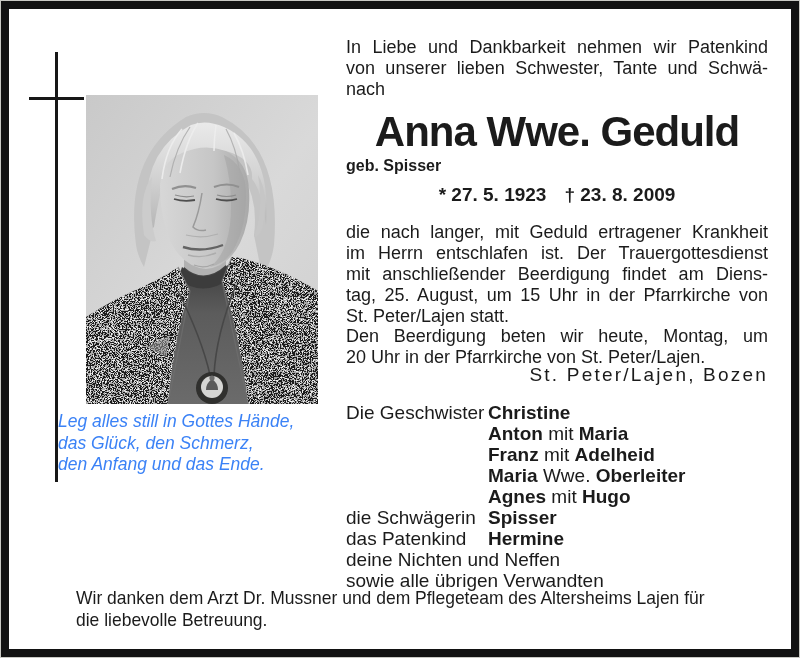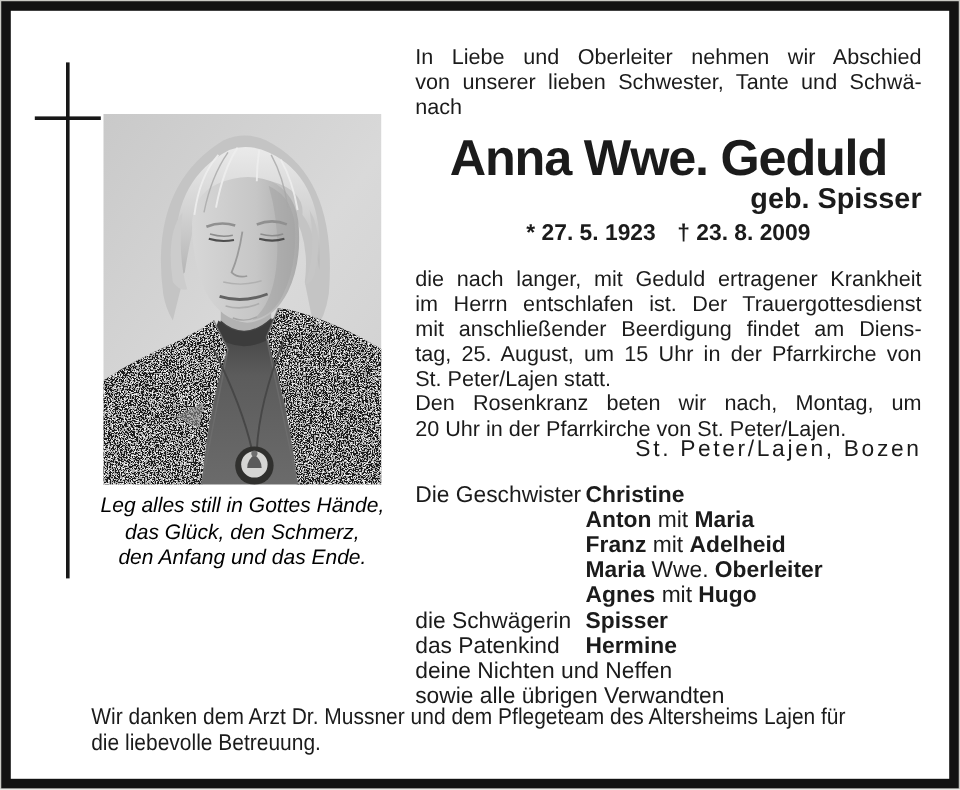--- a/index.html
+++ b/index.html
@@ -5,28 +5,28 @@
   html,body{margin:0;padding:0;background:#e9e9e5;}
   .page{
     position:relative;width:800px;height:658px;background:#ffffff;
     font-family:"Liberation Sans","DejaVu Sans",sans-serif;color:#1b1b1b;
     overflow:hidden;box-shadow:inset 0 0 0 1px #c9c9c4;
   }
   .frame{position:absolute;inset:1px;border:8px solid #121212;pointer-events:none;}
   .cross-v{position:absolute;left:55px;top:52px;width:3px;height:430px;background:#171717;}
   .cross-h{position:absolute;left:29px;top:97px;width:55px;height:3px;background:#171717;}
   .photo{position:absolute;left:86px;top:95px;width:232px;height:309px;overflow:hidden;}
-  .quote{position:absolute;left:58px;top:411px;width:288px;text-align:center;
-         font-style:italic;font-size:17.5px;line-height:21.5px;color:#000000;}
+  .quote{position:absolute;left:58px;top:411px;width:288px;
+         font-style:italic;font-size:17.5px;line-height:21.5px;color:#3b82f6;}
   .quote .jline{display:block;}
   .col{position:absolute;left:346px;width:422px;}
   .intro{top:37px;}
   .title{top:110px;font-size:42px;font-weight:700;letter-spacing:-1px;
          text-align:center;white-space:nowrap;line-height:44px;}
-  .maiden{top:152px;font-size:24px;font-weight:700;text-align:right;line-height:28px;}
+  .maiden{top:152px;font-size:16px;font-weight:700;text-align:left;line-height:28px;}
   .dates{top:184px;font-size:19px;font-weight:700;display:flex;justify-content:center;
          gap:18px;line-height:22px;}
   .para1{top:222px;}
   .para2{top:326px;}
   .dateline{top:364px;font-size:19px;letter-spacing:2.2px;line-height:22px;white-space:nowrap;text-align:right;}
   .family{top:402px;font-size:19px;}
   .frow{position:relative;height:21px;line-height:21px;white-space:nowrap;}
   .flabel{position:absolute;left:0;}
   .fname{position:absolute;left:142px;}
   .fname b{font-weight:700;}
@@ -129,39 +129,39 @@
     </svg>
   </div>
 
   <div class="quote">
       <span class="jline">Leg alles still in Gottes Hände,</span>
       <span class="jline">das Glück, den Schmerz,</span>
       <span class="jline">den Anfang und das Ende.</span>
     </div>
 
   <div class="col intro justify">
-      <span class="jline">In Liebe und Oberleiter nehmen wir Abschied</span>
+      <span class="jline">In Liebe und Dankbarkeit nehmen wir Patenkind</span>
       <span class="jline">von unserer lieben Schwester, Tante und Schwä-</span>
       <span class="jline">nach</span>
     </div>
   <div class="col title">Anna Wwe. Geduld</div>
   <div class="col maiden">geb. Spisser</div>
   <div class="col dates">
     <span>* 27. 5. 1923</span>
     <span>† 23. 8. 2009</span>
   </div>
   <div class="col para1 justify">
       <span class="jline">die nach langer, mit Geduld ertragener Krankheit</span>
       <span class="jline">im Herrn entschlafen ist. Der Trauergottesdienst</span>
       <span class="jline">mit anschließender Beerdigung findet am Diens-</span>
       <span class="jline">tag, 25. August, um 15 Uhr in der Pfarrkirche von</span>
       <span class="jline">St. Peter/Lajen statt.</span>
     </div>
   <div class="col para2 justify">
-      <span class="jline">Den Rosenkranz beten wir nach, Montag, um</span>
+      <span class="jline">Den Beerdigung beten wir heute, Montag, um</span>
       <span class="jline">20 Uhr in der Pfarrkirche von St. Peter/Lajen.</span>
     </div>
   <div class="col dateline">St. Peter/Lajen, Bozen</div>
   <div class="col family">
       <div class="frow">
         <span class="flabel">Die Geschwister</span>
         <span class="fname"><b>Christine</b></span>
       </div>
       <div class="frow">
         <span class="flabel"></span>

